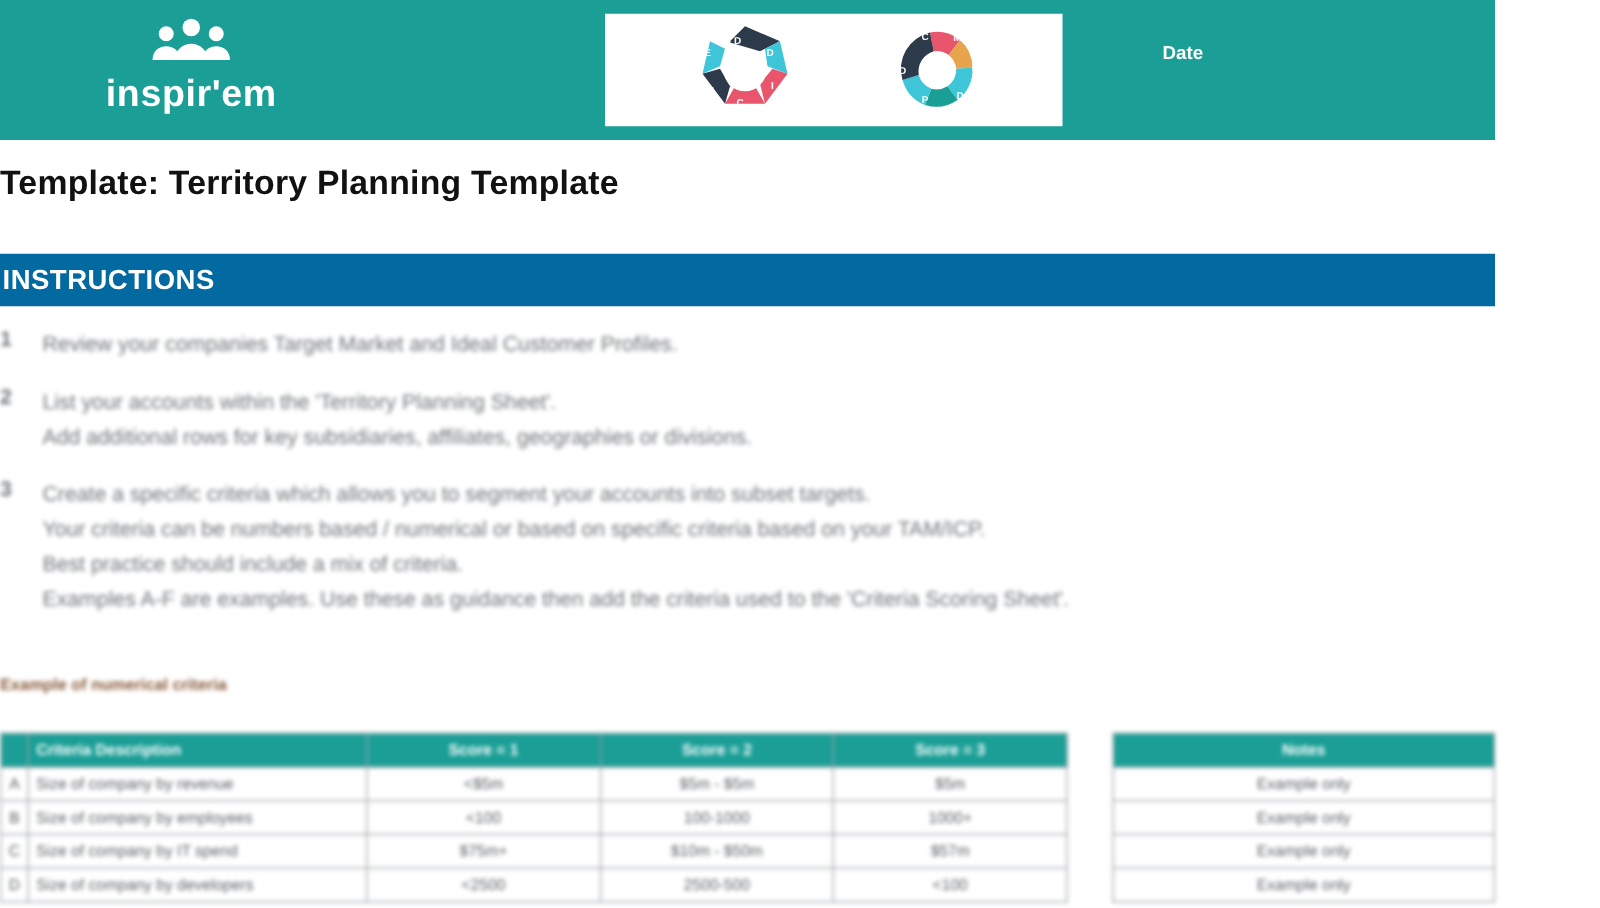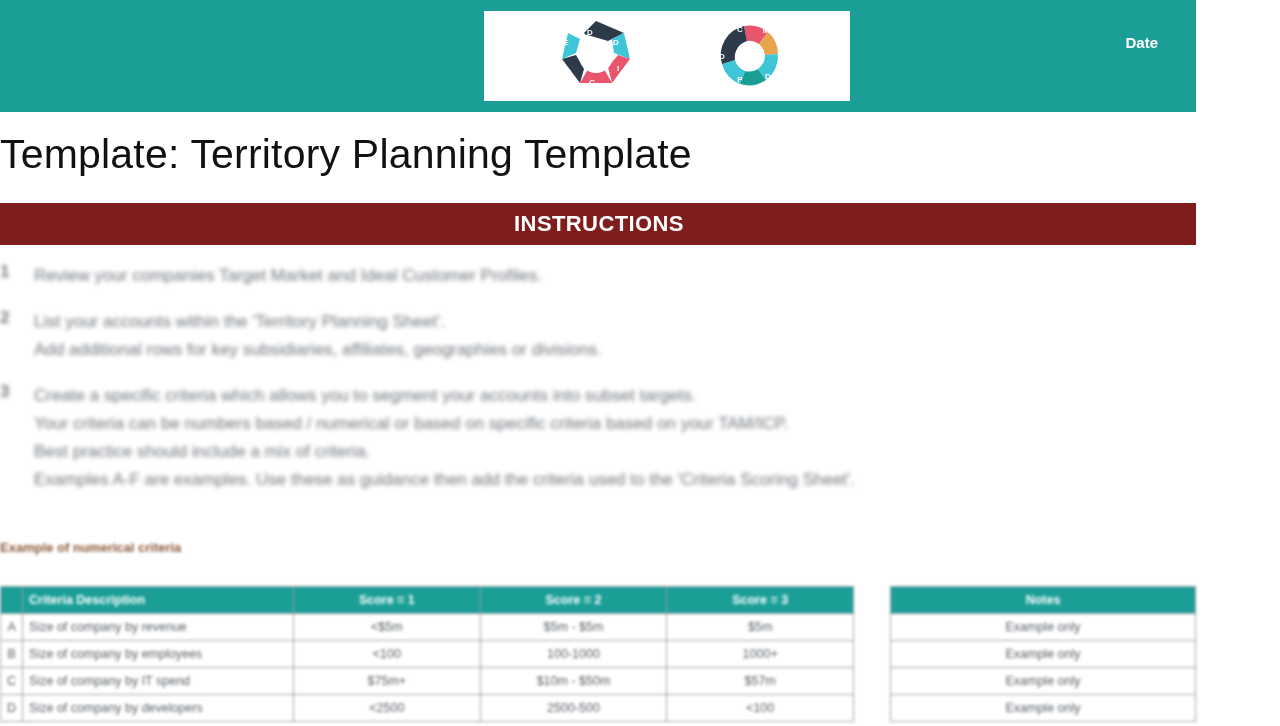--- a/index.html
+++ b/index.html
@@ -28,38 +28,38 @@
     font-size: 30px; font-weight: 700; letter-spacing: 0.5px;
     color: #ffffff; line-height: 1.1;
   }
   .logo-box {
     position: absolute; left: 484px; top: 11px;
     width: 366px; height: 90px; background: #ffffff;
     display: flex; align-items: center; justify-content: center; gap: 38px;
   }
   .date-block {
     position: absolute; left: 930px; top: 32px;
-    width: 228px; text-align: right; color: #fff;
+    width: 228px; text-align: left; color: #fff;
   }
   .date-label { font-size: 15px; font-weight: 700; line-height: 1.5; }
   .date-value { font-size: 15px; font-weight: 700; line-height: 1.5; }
 
   
   .doc-title {
     position: absolute; left: 0px; top: 131px;
-    font-size: 41px; font-weight: 400; color: #111;
+    font-size: 27px; font-weight: 700; color: #111;
     letter-spacing: 0.2px;
   }
 
   
   .instructions-bar {
     position: absolute; left: 0; top: 203px;
     width: 1196px; height: 42px;
-    background: #7f1d1d;
-    display: flex; align-items: center; justify-content: center;
+    background: #0369a1;
+    display: flex; align-items: center;
   }
   .instructions-bar .txt {
     color: #fff; font-size: 22px; font-weight: 700; letter-spacing: 0.4px;
     padding-left: 2px;
   }
 
   
   .instr-list {
     position: absolute; left: 0px; top: 262px; width: 1260px;
     color: #7a7f85;
@@ -112,20 +112,33 @@
   .hexlogo { position: relative; width: 128px; height: 74px; }
   .ringlogo { position: relative; width: 104px; height: 74px; }
   .lbl { font-size: 8px; font-weight: 700; fill: #ffffff; }
 </style>
 </head>
 <body>
 
 <div class="page">
 
   <div class="header">
+    <div class="brand">
+      <span class="brand-icon">
+        <svg width="64" height="38" viewBox="0 0 64 38">
+          <circle cx="32" cy="8" r="7" fill="#fff"></circle>
+          <path d="M19 34c0-8 6-13 13-13s13 5 13 13z" fill="#fff"></path>
+          <circle cx="12" cy="13" r="6" fill="#fff"></circle>
+          <path d="M1 34c0-7 5-11 11-11s11 4 11 11z" fill="#fff"></path>
+          <circle cx="52" cy="13" r="6" fill="#fff"></circle>
+          <path d="M41 34c0-7 5-11 11-11s11 4 11 11z" fill="#fff"></path>
+        </svg>
+      </span>
+      <div class="brand-name">inspir'em</div>
+    </div>
 
     <div class="logo-box">
       <span class="hexlogo">
         <svg width="128" height="74" viewBox="0 0 128 74">
           <g>
             <path d="M64 2 L92 14 L92 14 L74 20 L52 14 Z" fill="#2c3a4a"></path>
             <path d="M64 3 L90 15 L76 22 L52 15 Z" fill="#2c3a4a"></path>
             <path d="M92 14 L98 40 L82 34 L80 20 Z" fill="#3ec6d8"></path>
             <path d="M98 40 L80 64 L76 48 L86 36 Z" fill="#e8556d"></path>
             <path d="M80 64 L48 64 L56 50 L72 50 Z" fill="#e8556d"></path>

